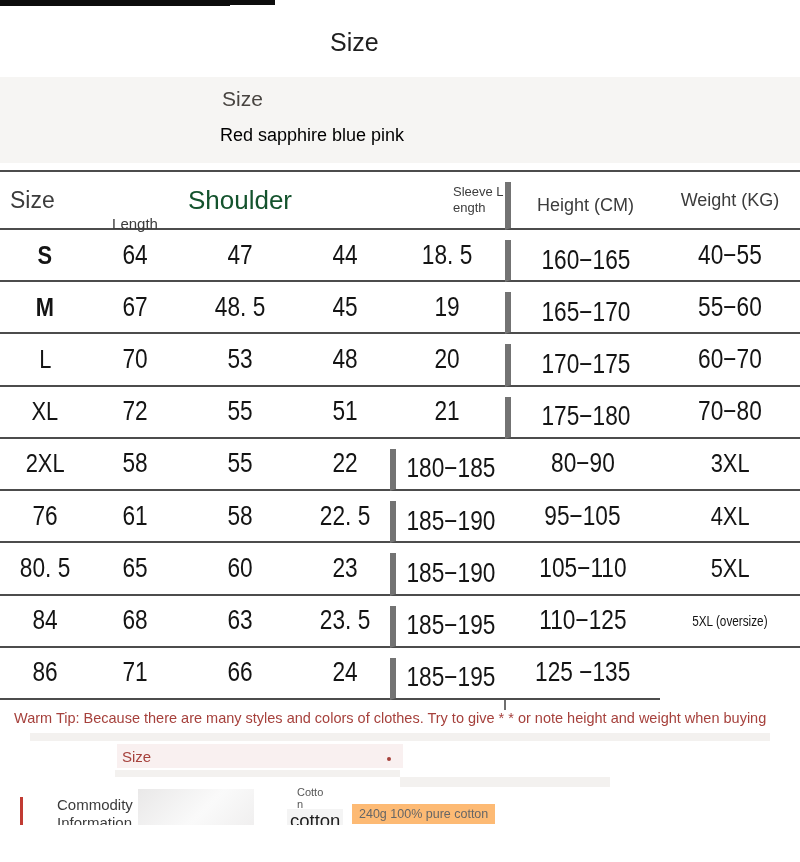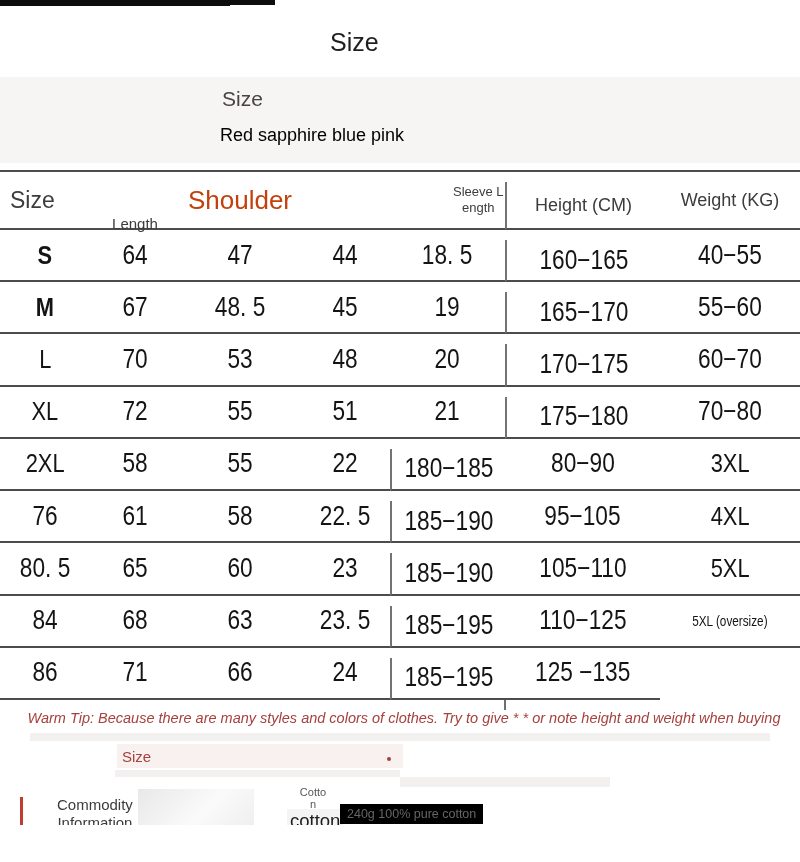--- a/index.html
+++ b/index.html
@@ -1,53 +1,53 @@
 <!DOCTYPE html>
 <html><head>
 <meta charset="utf-8">
 <style>
   * { margin:0; padding:0; box-sizing:border-box; }
   body { background:#ffffff; font-family:"Liberation Sans", sans-serif; }
-  #stage { position:relative; width:800px; height:825px; background:#ffffff; overflow:hidden;text-align:center; }
+  #stage { position:relative; width:800px; height:825px; background:#ffffff; overflow:hidden; }
 
   
   .bar { position:absolute; background:#0d0d0d; }
   .bar-left  { left:0;   top:49; width:275px; height:5px; }
   .bar-right { left:570; top:47; width:230px; height:6px; }
   .top-title { position:absolute; left:330px; top:28px; font-size:25px; color:#1f1f1f; }
 
   
   .variant-box { position:absolute; left:0; top:77px; width:800px; height:86px; background:#f6f5f3; }
   .variant-box .v-title { position:absolute; left:222px; top:10px; font-size:21px; color:#484440; }
   .variant-box .v-colors { position:absolute; left:220px; top:48px; font-size:18px; color:#000000; }
 
   
   .size-table { position:absolute; left:0; top:170px; width:800px; height:530px;
     display:grid;
     grid-template-columns:90px 90px 120px 90px 115px 155px 140px;
     grid-template-rows:58px repeat(9, 1fr);
     border-top:2px solid #4c4c4c; }
   .cell { display:flex; align-items:center; justify-content:center;
     border-bottom:2px solid #4c4c4c; color:#141414; overflow:visible; white-space:nowrap; }
-  .c-div { border-left:2px solid #737373;margin-top:10px; }
+  .c-div { border-left:6px solid #737373;margin-top:10px; }
   .cond { display:inline-block; transform:scaleX(0.84); }
   .num { font-size:27px; }
   .h-size   { justify-content:flex-start; padding-left:10px; font-size:23px; color:#3c3c3c; }
   .h-length { font-size:15px; color:#3c3c3c;margin-top:46px; }
-  .h-shoulder { font-size:26px; color:#c2410c; }
+  .h-shoulder { font-size:26px; color:#14532d; }
   .h-sleeve { justify-content:flex-start; padding-left:38px; font-size:13px; color:#3c3c3c; }
   .h-sleeve .wrap { line-height:1.2;margin-left:25px; }
   .h-hw { font-size:18px; color:#3c3c3c; }
   .lbl-bold  { font-size:26px; font-weight:700; }
   .lbl-reg   { font-size:26px; }
   .lbl-small { font-size:14px; }
   .divider-tail { position:absolute; left:504px; top:700px; width:2px; height:10px; background:#6f6f6f; }
 
   
-  .warm-tip { position:absolute; left:14px; top:710px; width:780px; font-size:14.5px; color:#a6413c;font-style:italic; }
+  .warm-tip { position:absolute; left:14px; top:710px; width:780px; font-size:14.5px; color:#a6413c; }
   .size-strip { position:absolute; left:117px; top:744px; width:286px; height:24px;
     background:#f9f0f0; display:flex; align-items:center; }
   .size-strip span { font-size:15px; color:#a6413c; padding-left:5px; }
   .red-dot { position:absolute; left:387px; top:757px; width:4px; height:4px;
     border-radius:50%; background:#a6413c; }
 
   .wm { position:absolute; background:#f3f1ef; }
   .wm1 { left:30px;  top:733px; width:740px; height:8px;  }
   .wm2 { left:115px; top:770px; width:285px; height:7px;  }
   .wm3 { left:400px; top:777px; width:210px; height:10px; }
@@ -55,22 +55,22 @@
   
   .red-bar { position:absolute; left:20px; top:797px; width:3px; height:36px; background:#c13b33; }
   .commodity-label { position:absolute; left:28px; top:796px; font-size:15px;
     line-height:17.5px; color:#3b3b3b;margin-left:29px; }
   .swatch { position:absolute; left:138px; top:789px; width:116px; height:43px;
     background:linear-gradient(135deg,#e9e8e8 0%,#fafafa 55%,#efeeee 100%); }
   .material-wrap { position:absolute; left:297px; top:786px; width:32px;
     font-size:11px; line-height:12px; color:#575757; }
   .material-main { position:absolute; left:287px; top:809px; font-size:18.5px;
     color:#1e1e1e; background:#f4f4f4; padding:1px 3px; }
-  .fabric-note { position:absolute; left:340px; top:804px; font-size:12.5px;
-    color:#666666; background:#000000; padding:3px 7px; }
+  .fabric-note { position:absolute; left:352px; top:804px; font-size:12.5px;
+    color:#666666; background:#fdba74; padding:3px 7px; }
 </style>
 </head>
 <body>
 
 <div id="stage">
 
   <div class="bar bar-left"></div>
   <div class="top-title">Size</div>
   <div class="bar bar-right"></div>
 

